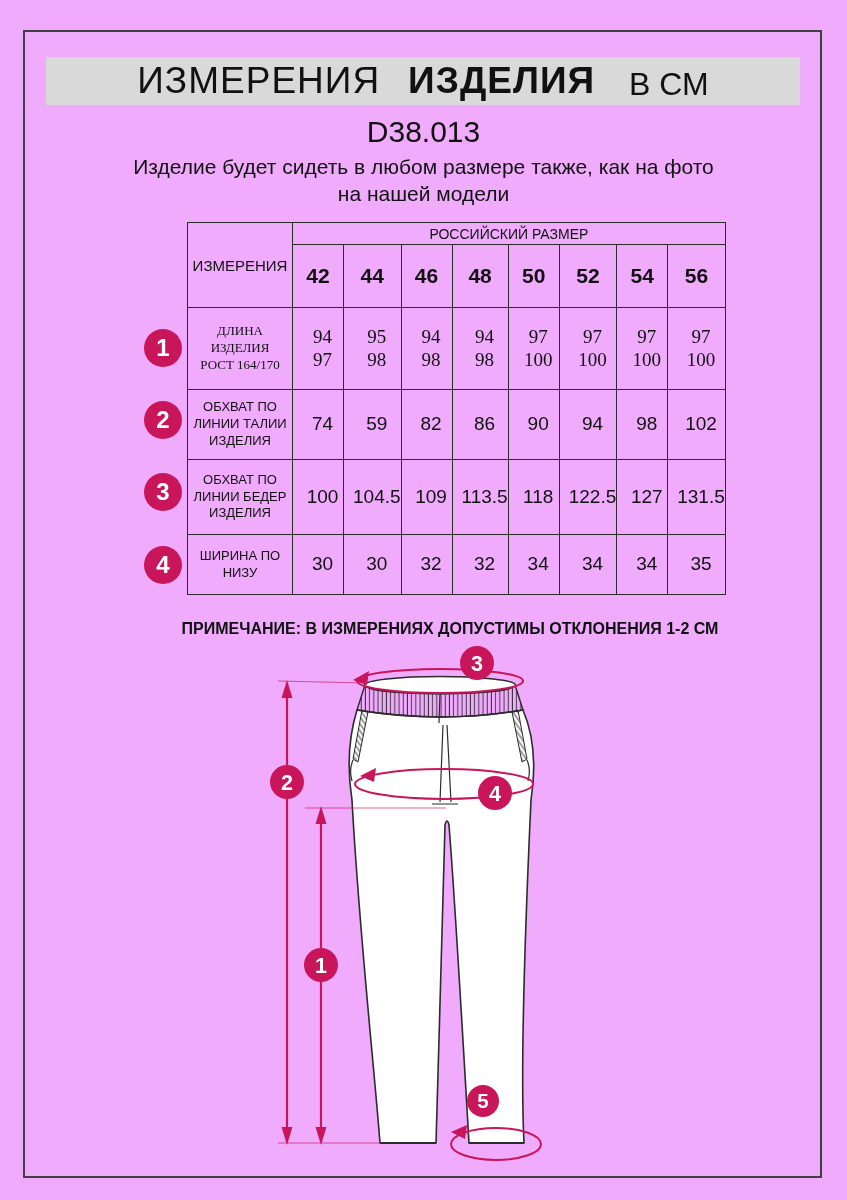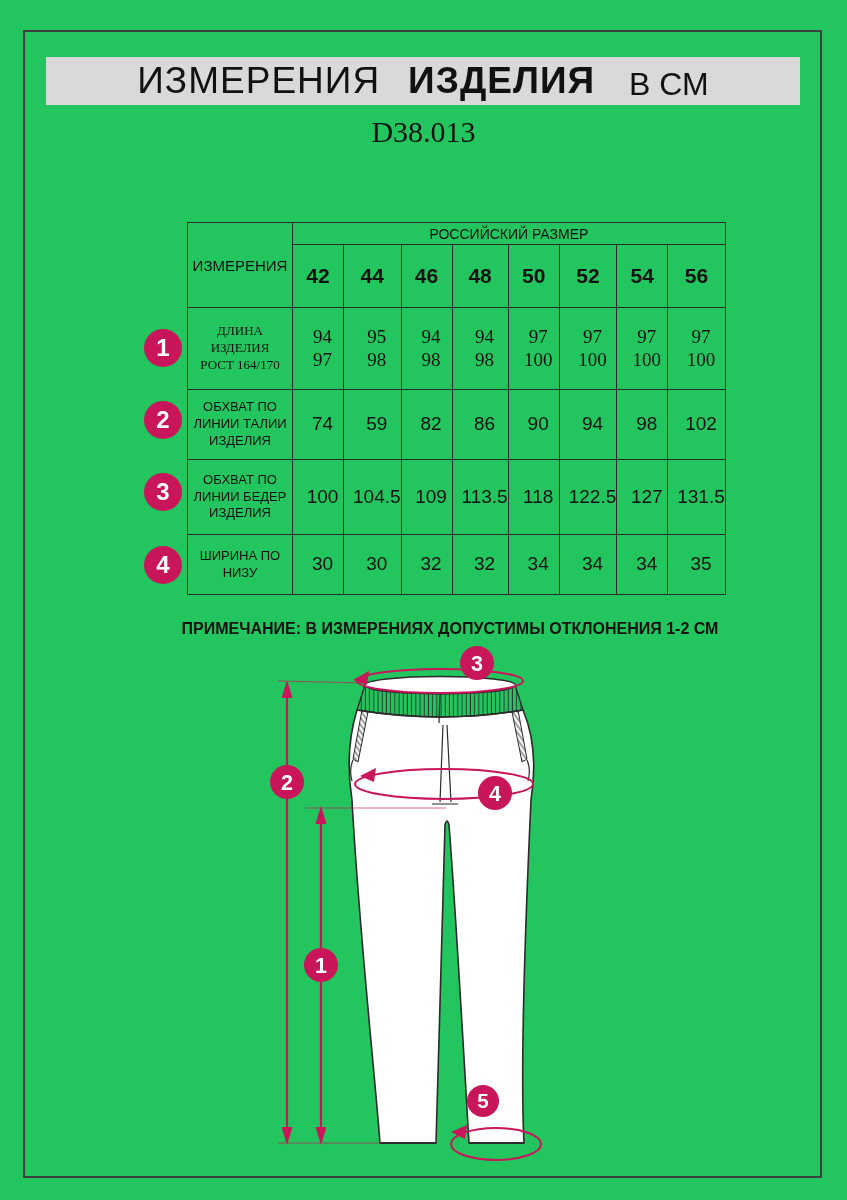--- a/index.html
+++ b/index.html
@@ -1,28 +1,28 @@
 <!DOCTYPE html>
 <html><head>
 <meta charset="utf-8">
 <style>
   html,body{margin:0;padding:0;background:#fff;}
   .page{
-    position:relative;width:847px;height:1200px;background:#22c55e;overflow:hidden;
+    position:relative;width:847px;height:1200px;background:#f0abfc;overflow:hidden;
     font-family:"Liberation Sans", sans-serif;color:#111;
   }
   .frame{position:absolute;left:23px;top:30px;width:795px;height:1144px;border:2px solid #3f3f3f;}
   .title-bar{
     position:absolute;left:46px;top:57px;width:754px;height:48px;background:#D9D9D9;
     display:flex;align-items:center;justify-content:center;gap:28px;
   }
   .title-main{font-size:37px;font-weight:400;letter-spacing:1px;}
   .title-bold{font-size:37px;font-weight:700;letter-spacing:1px;}
   .title-unit{font-size:32px;font-weight:400;margin-left:6px;padding-top:6px;}
-  .product-code{position:absolute;left:0;top:115px;width:847px;text-align:center;font-size:30px;font-family:Liberation Serif, serif;}
+  .product-code{position:absolute;left:0;top:115px;width:847px;text-align:center;font-size:30px;}
   .subtitle{
     position:absolute;left:120px;top:153px;width:607px;text-align:center;
     font-size:21px;line-height:27px;
   }
   table.size-table{
     position:absolute;left:187px;top:222px;border-collapse:collapse;
     border:1.5px solid #2b2b2b;table-layout:fixed;
   }
   .size-table td{border:1px solid #2b2b2b;text-align:center;vertical-align:middle;padding:0;}
   .size-table .corner{font-size:15px;}
@@ -50,20 +50,21 @@
   <div class="frame"></div>
 
   <div class="title-bar">
     <span class="title-main">ИЗМЕРЕНИЯ</span>
     <span class="title-bold">ИЗДЕЛИЯ</span>
     <span class="title-unit">В СМ</span>
   </div>
 
   <div class="product-code">D38.013</div>
 
+  <div class="subtitle">Изделие будет сидеть в любом размере также, как на фото на нашей модели</div>
 
   <table class="size-table">
     <colgroup>
       <col style="width:105px">
         <col style="width:51px">
         <col style="width:51px">
         <col style="width:51px">
         <col style="width:51px">
       <col style="width:51px">
         <col style="width:51px">

